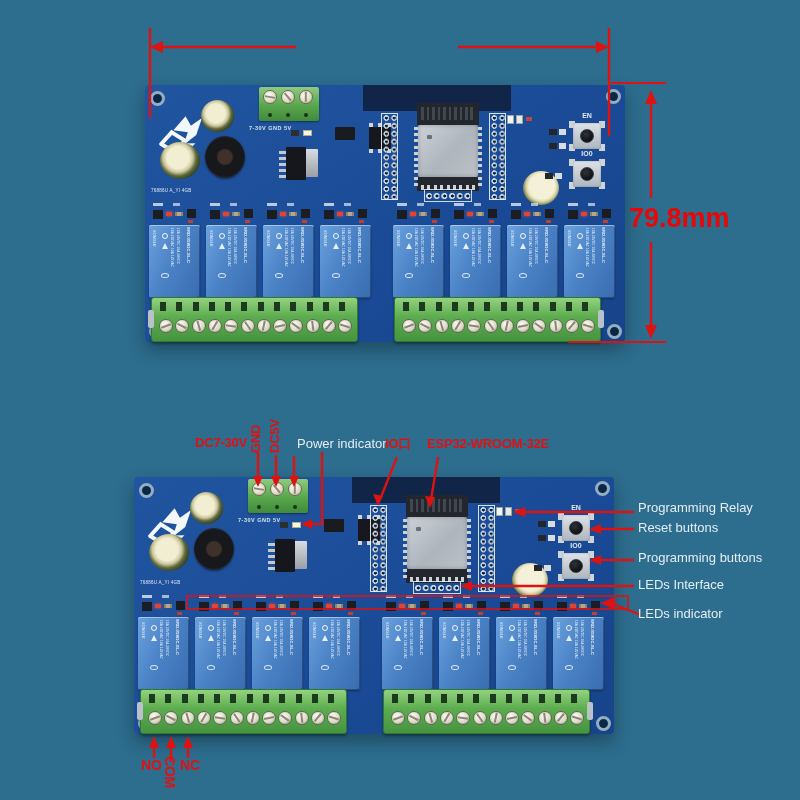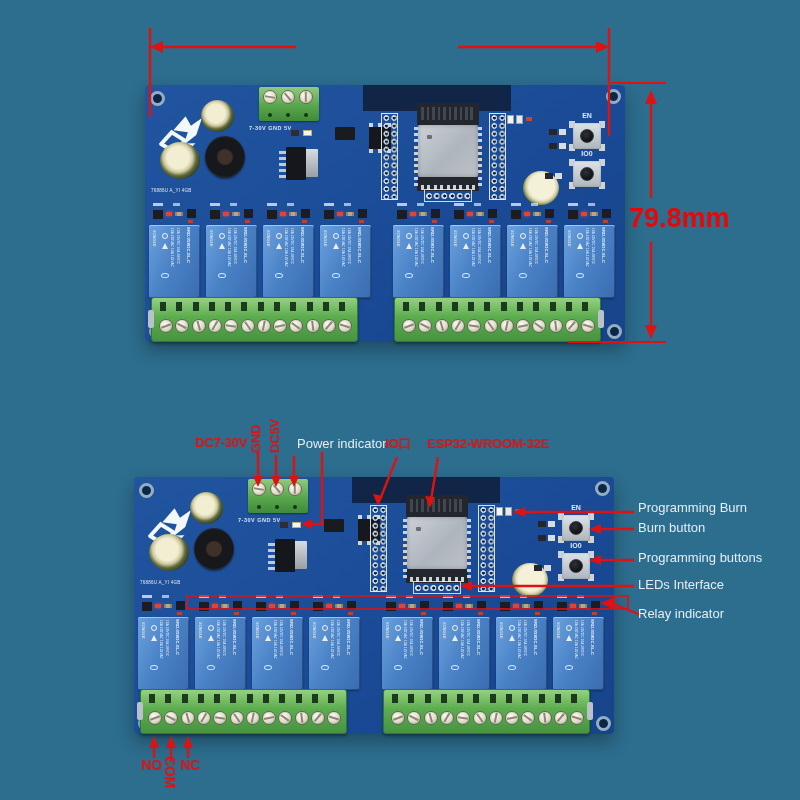--- a/index.html
+++ b/index.html
@@ -751,22 +751,22 @@
 
   <div class="dim" style="left:629px;top:203px;font-size:27px;text-align:center;">79.8mm</div>
 
   <div class="ann red" style="left:195px;top:436px;">DC7-30V</div>
   <div class="ann red vflip" style="left:249px;top:403px;height:50px;">GND</div>
   <div class="ann red vflip" style="left:268px;top:398px;height:55px;">DC5V</div>
   <div class="ann white" style="left:297px;top:437px;">Power indicator</div>
   <div class="ann red" style="left:385px;top:437px;">IO口</div>
   <div class="ann red" style="left:427px;top:437px;">ESP32-WROOM-32E</div>
 
-  <div class="ann white" style="left:638px;top:501px;">Programming Burn</div>
-  <div class="ann white" style="left:638px;top:521px;">Burn button</div>
+  <div class="ann white" style="left:638px;top:501px;">Programming Relay</div>
+  <div class="ann white" style="left:638px;top:521px;">Reset buttons</div>
   <div class="ann white" style="left:638px;top:551px;">Programming buttons</div>
   <div class="ann white" style="left:638px;top:578px;">LEDs Interface</div>
-  <div class="ann white" style="left:638px;top:607px;">Relay indicator</div>
+  <div class="ann white" style="left:638px;top:607px;">LEDs indicator</div>
 
   <div class="ann red" style="left:141px;top:758px;font-size:14px;">NO</div>
   <div class="ann red vert" style="left:162px;top:756px;height:40px;font-size:14px;">COM</div>
   <div class="ann red" style="left:180px;top:758px;font-size:14px;">NC</div>
 </div>
 
 </body></html>

